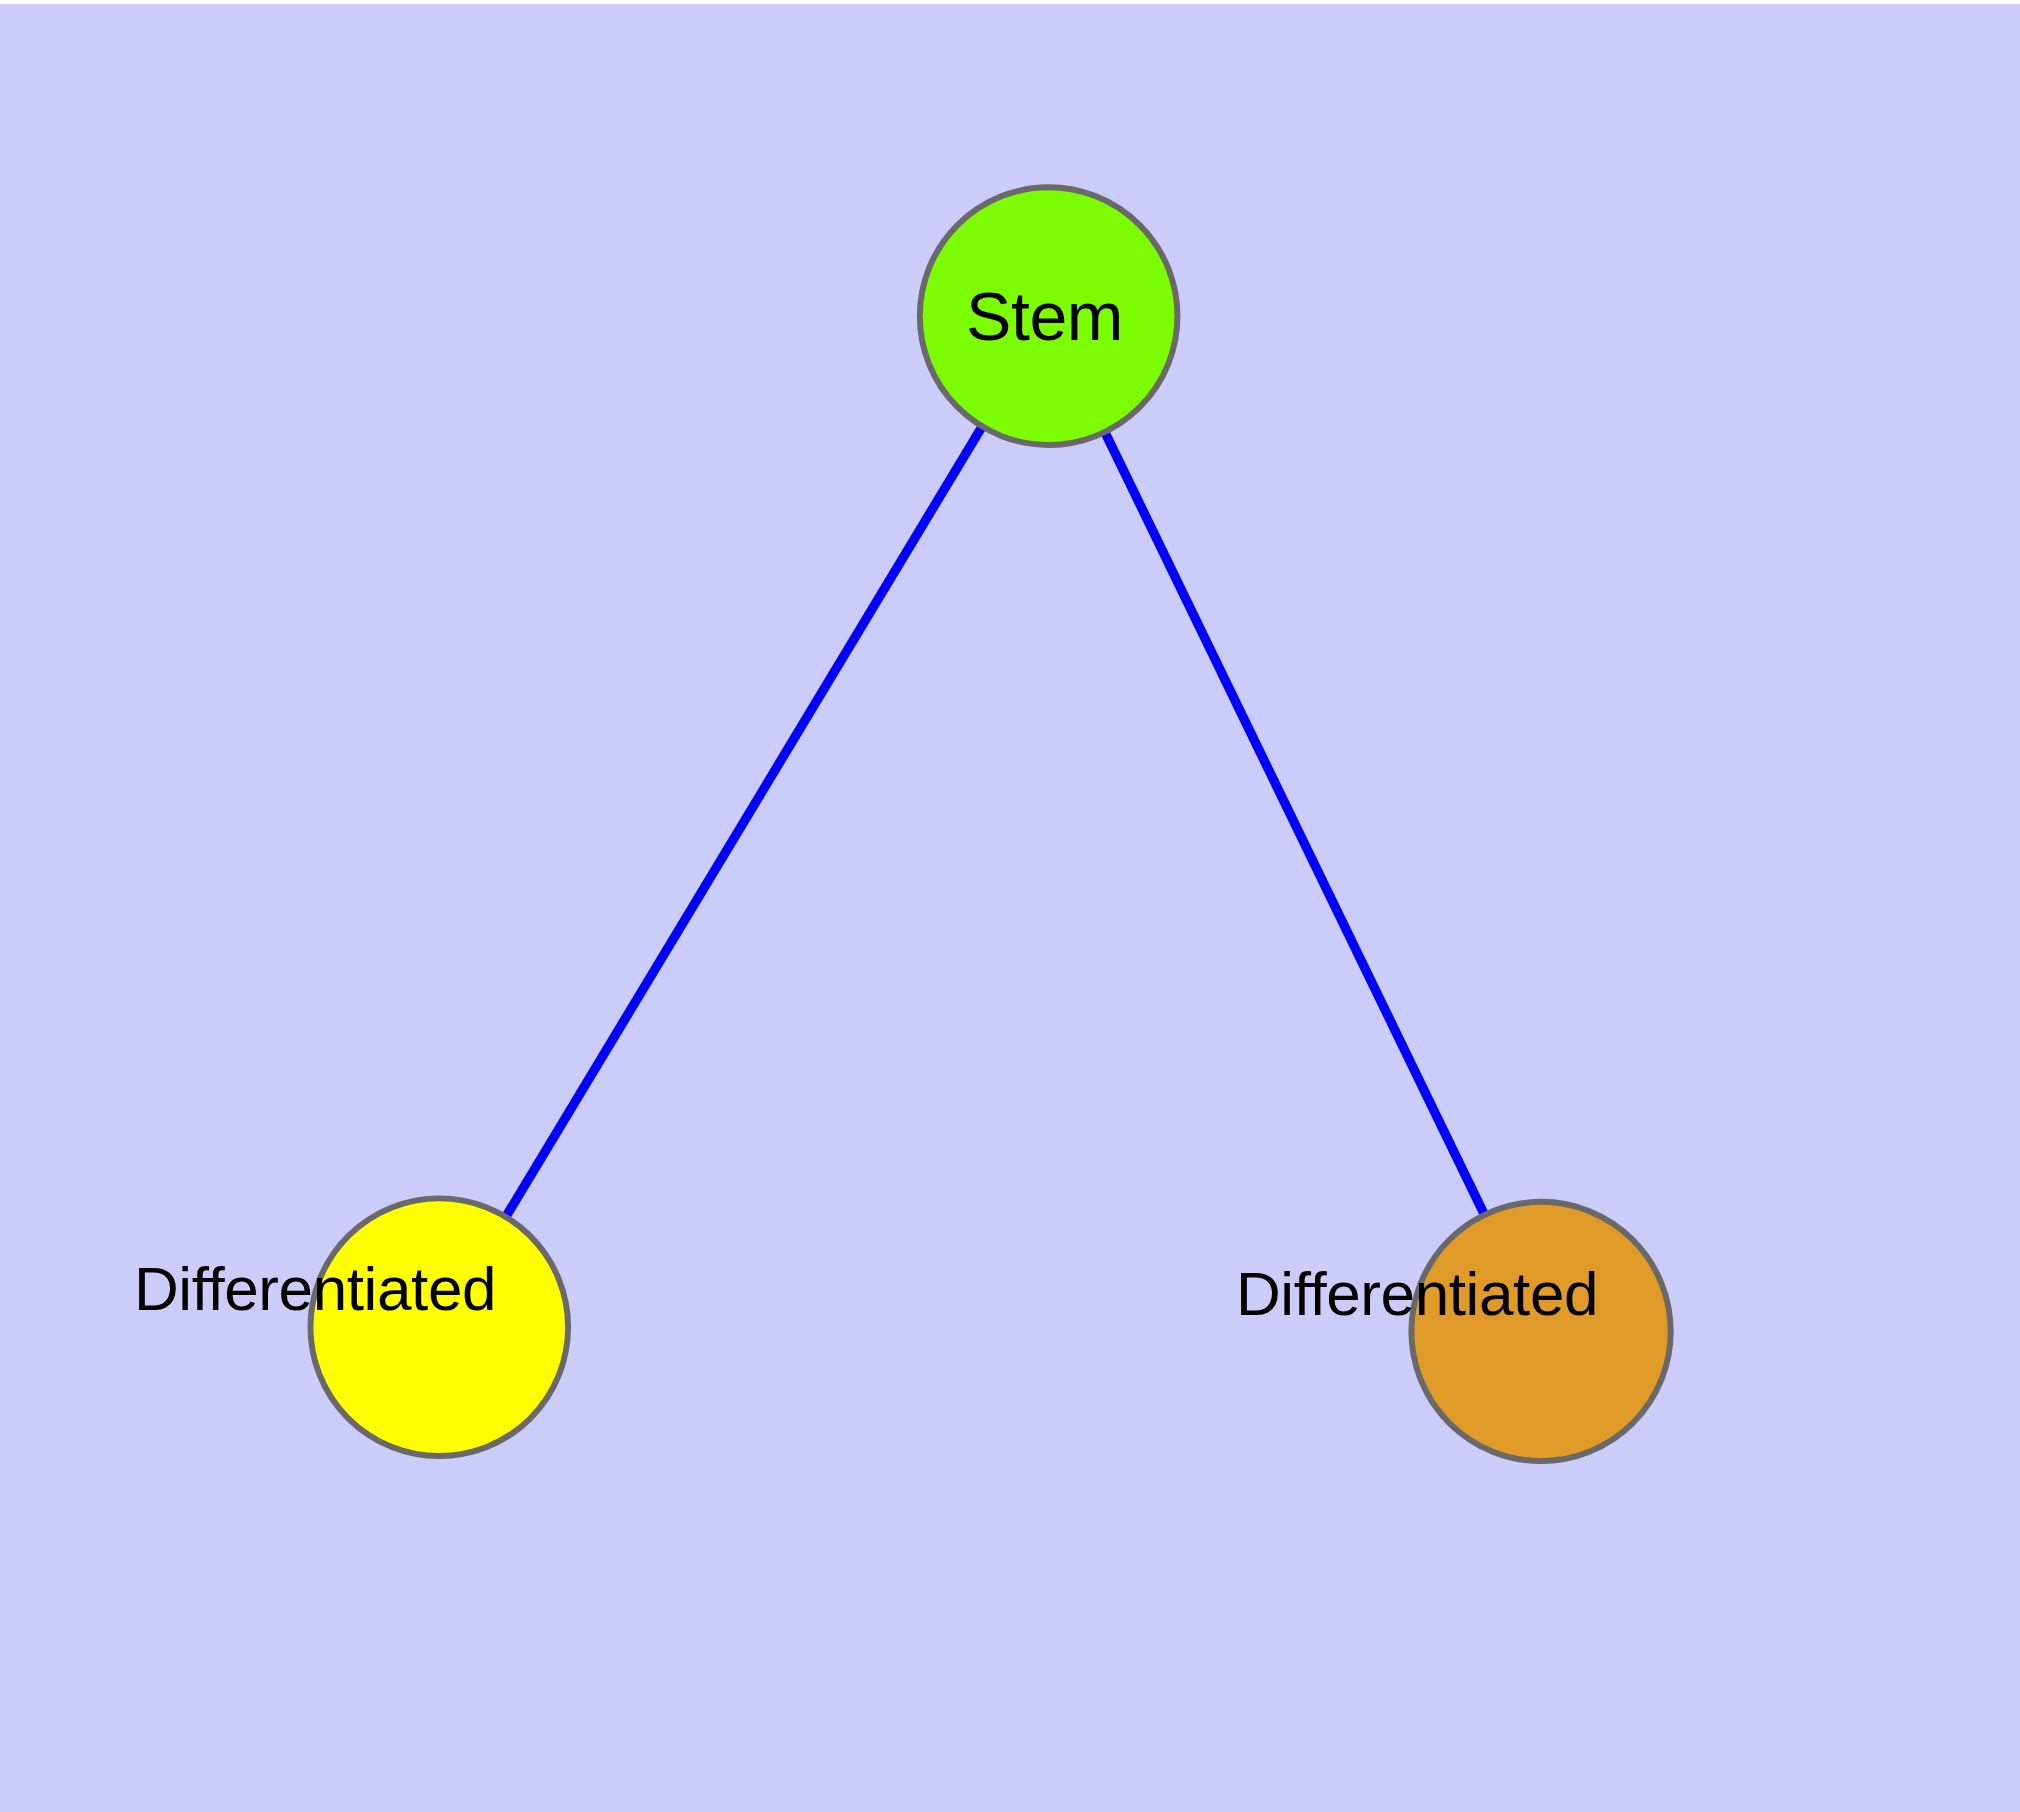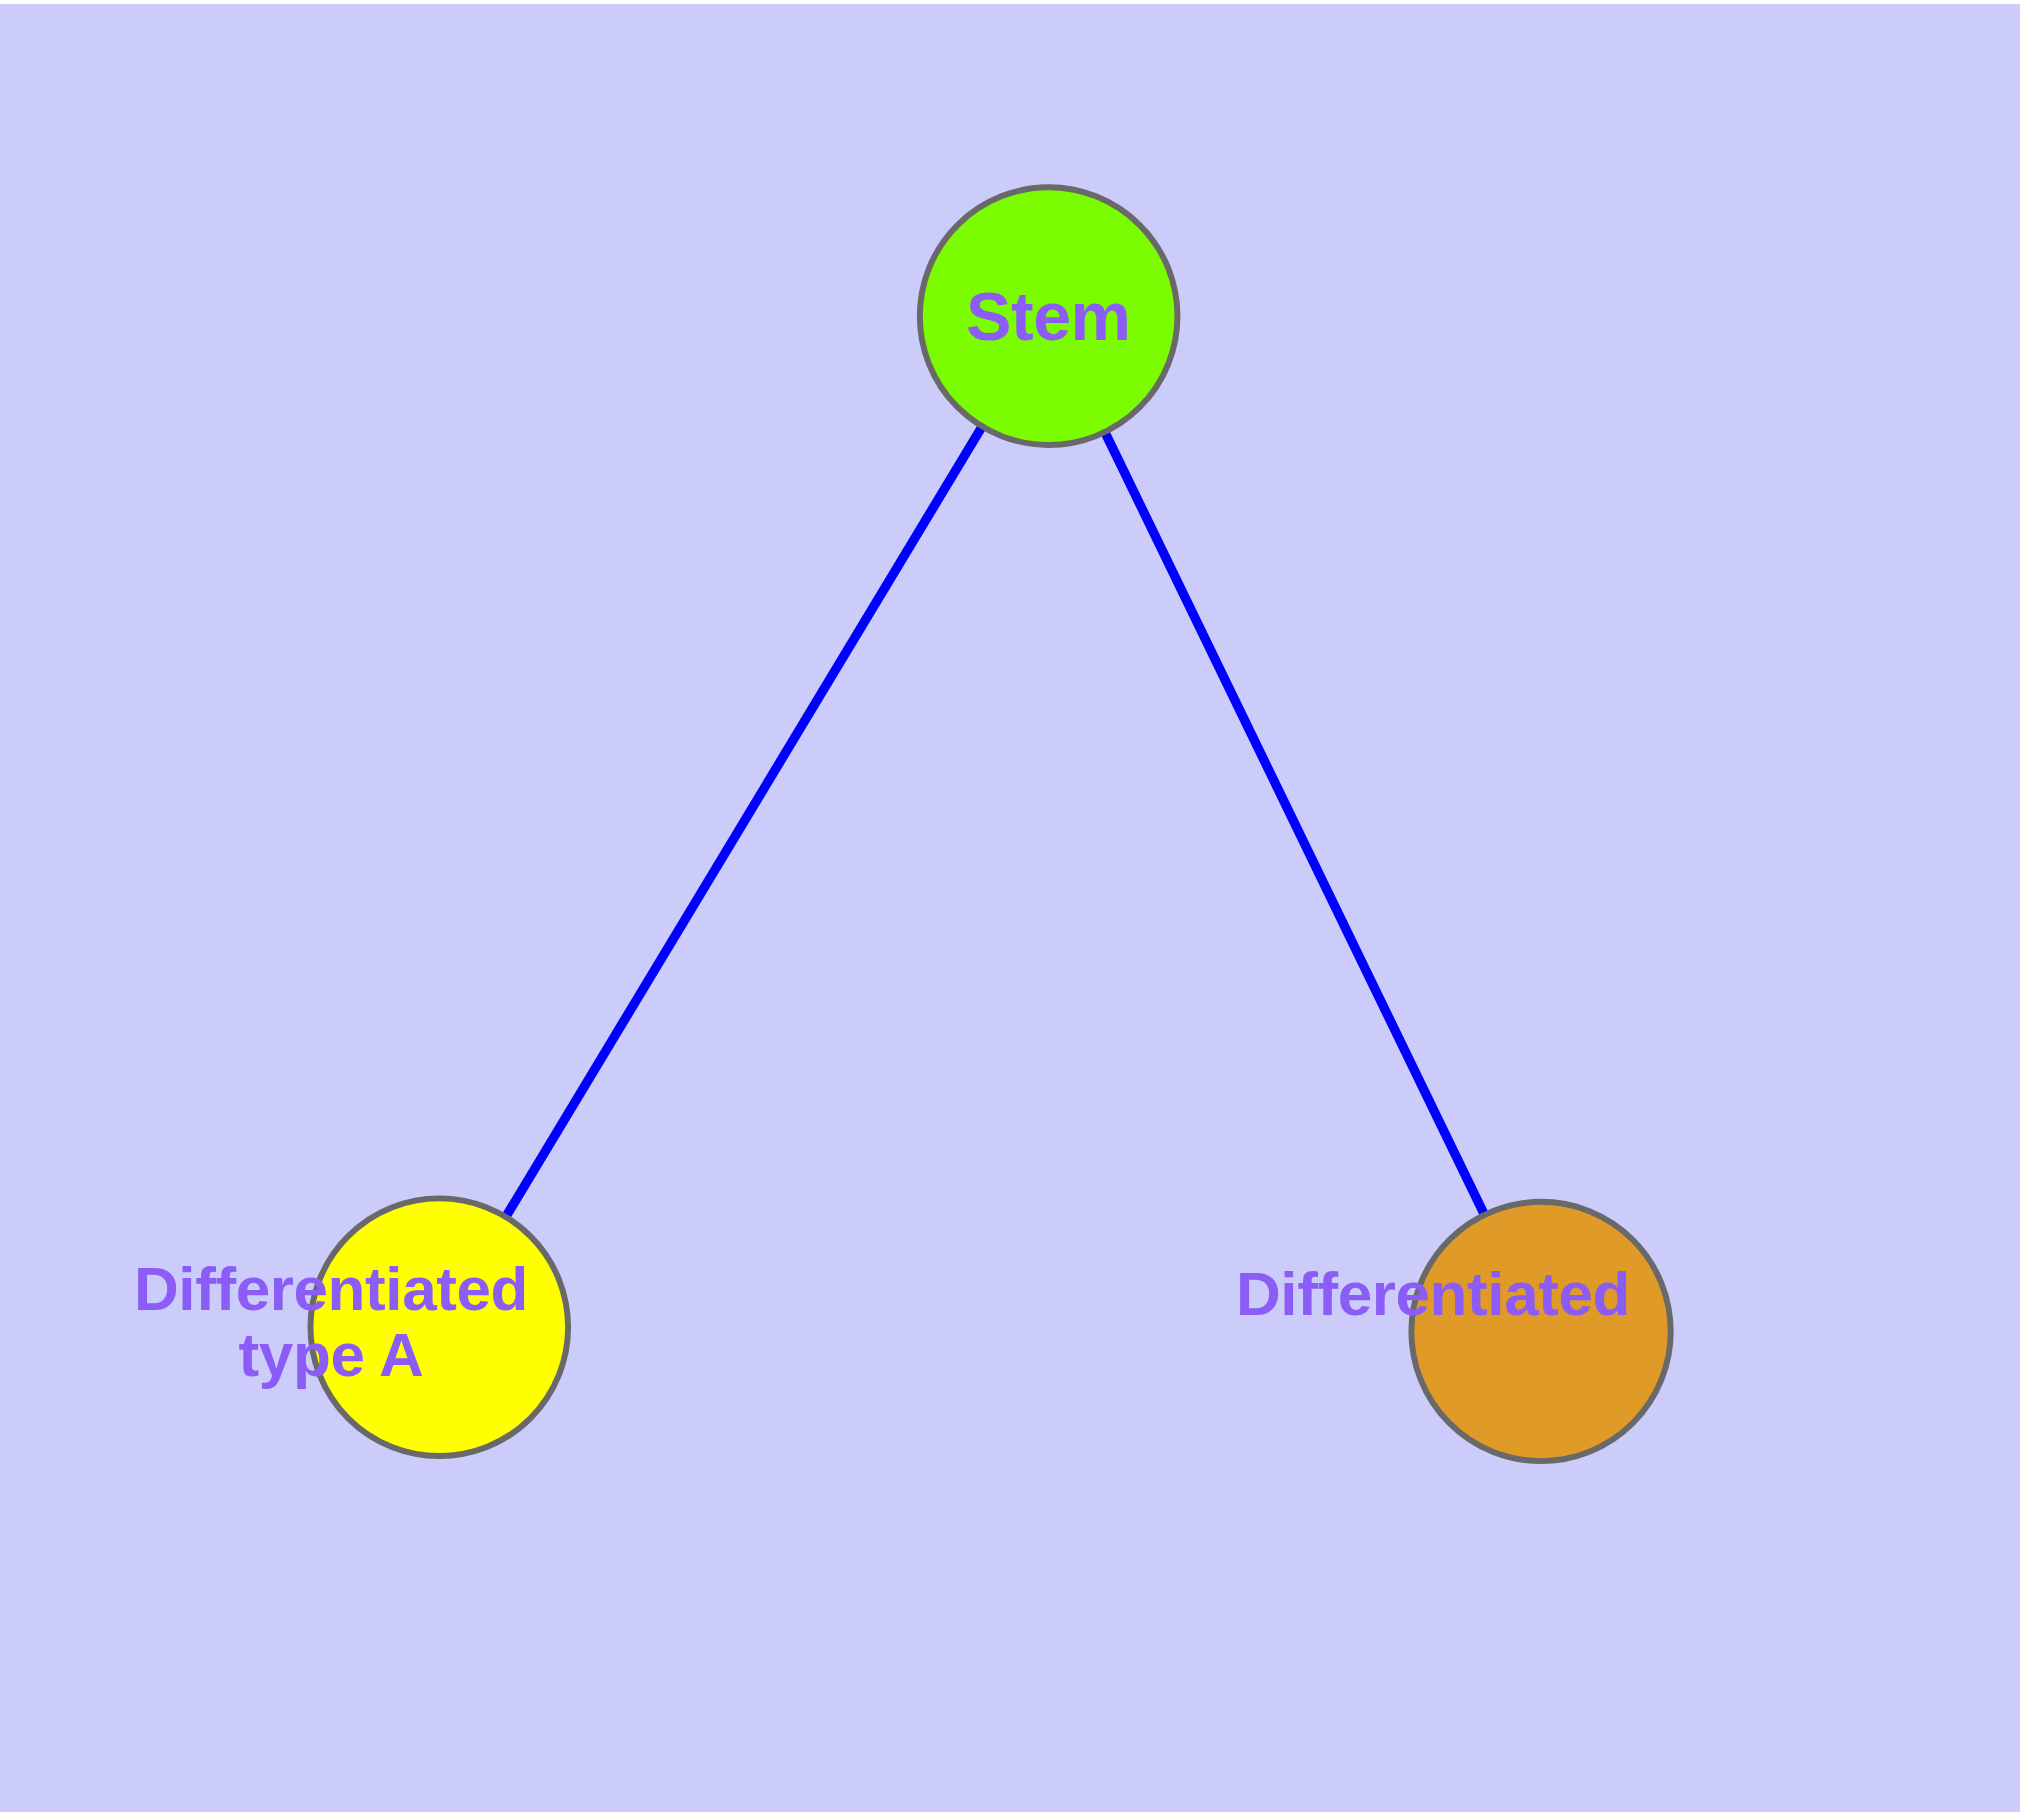--- a/index.html
+++ b/index.html
@@ -26,22 +26,22 @@
   }
   #graph-svg {
     position: absolute;
     left: 0;
     top: 0;
     width: 2021px;
     height: 1812px;
   }
   .node-label {
     position: absolute;
-    color: #8b5cf6;
-    font-weight: bold;
+    color: #000000;
+    font-weight: normal;
     text-align: center;
     line-height: 1.07;
     white-space: nowrap;
     letter-spacing: -0.4px;
     -webkit-font-smoothing: antialiased;
   }
   .label-root {
     font-size: 68px;
   }
   .label-leaf {
@@ -66,21 +66,20 @@
         <circle cx="1818" cy="1571" r="153" fill="#e09a28" stroke="#696969" stroke-width="7"></circle>
       </g>
   </svg>
 
   <div id="label-layer">
       <div class="node-label label-root" style="left: 966px; top: 280px;">
         <div>Stem</div>
       </div>
       <div class="node-label label-leaf" style="left: 134px; top: 1256px;">
         <div>Differentiated</div>
-        <div>type A</div>
       </div>
       <div class="node-label label-leaf" style="left: 1236px; top: 1261px;">
         <div>Differentiated</div>
       </div>
     </div>
 
 </div>
 
 
 </body></html>

